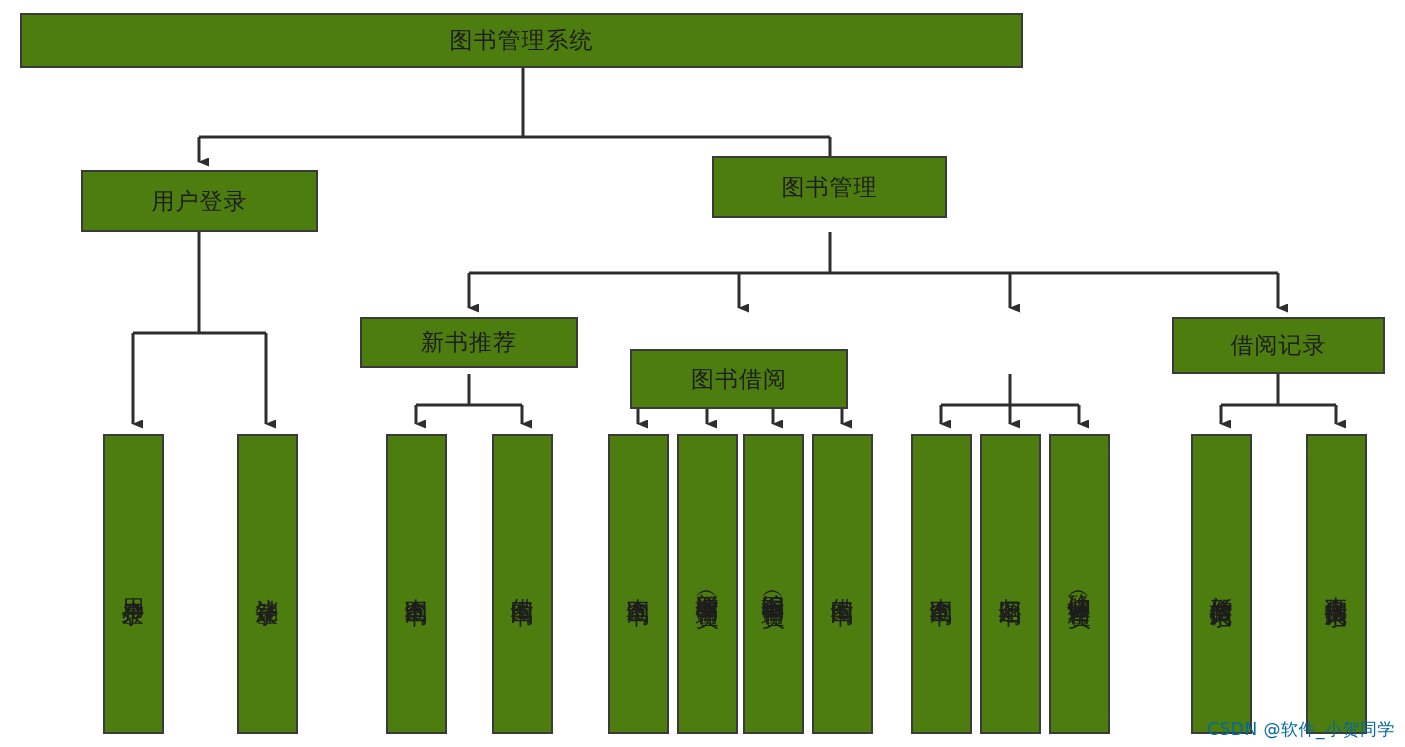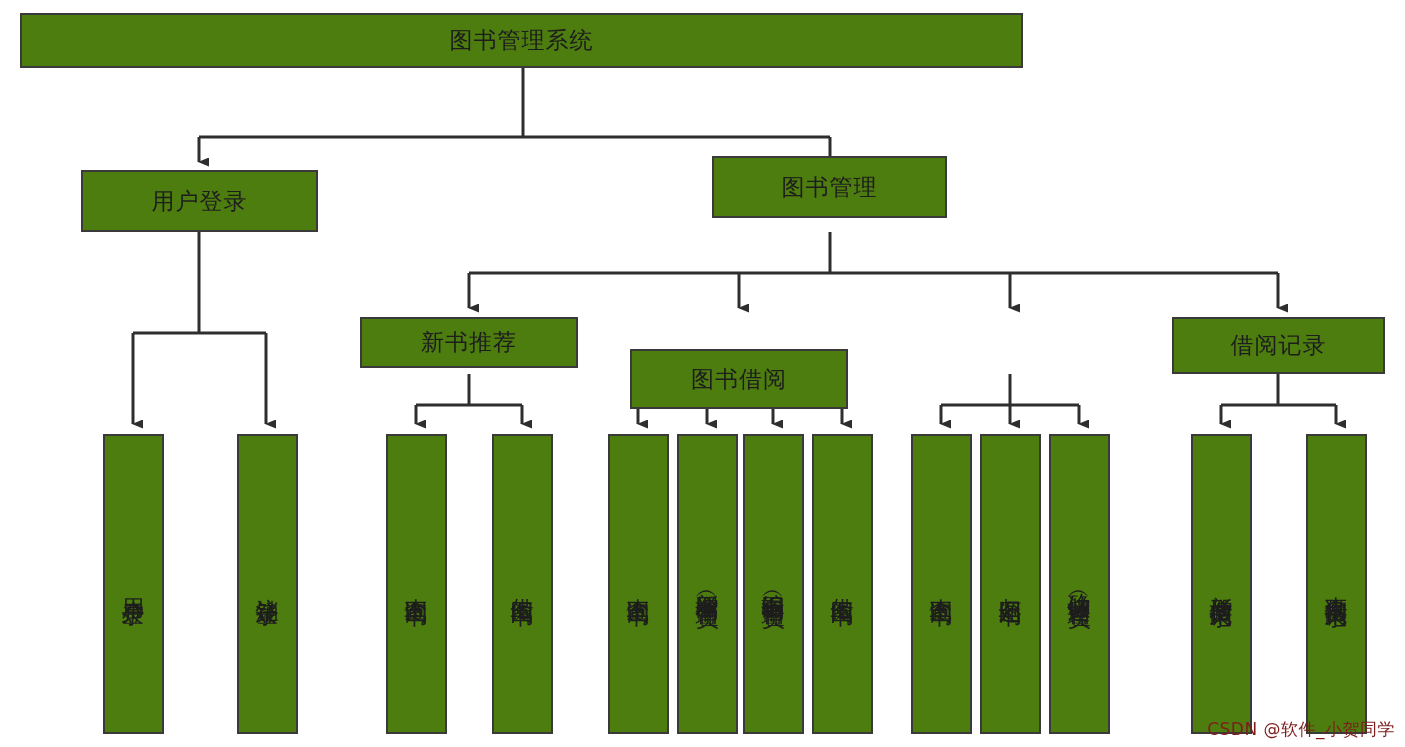--- a/index.html
+++ b/index.html
@@ -51,21 +51,21 @@
     writing-mode: vertical-rl;
     text-orientation: upright;
     display: block;
     white-space: normal;
   }
   #watermark {
     position: absolute;
     right: 10px;
     bottom: 6px;
     font-size: 17px;
-    color: #7f1d1d;
+    color: #0369a1;
     letter-spacing: 0.5px;
     z-index: 3;
     white-space: nowrap;
   }
 </style>
 </head>
 <body>
 
 <div id="canvas">
 

